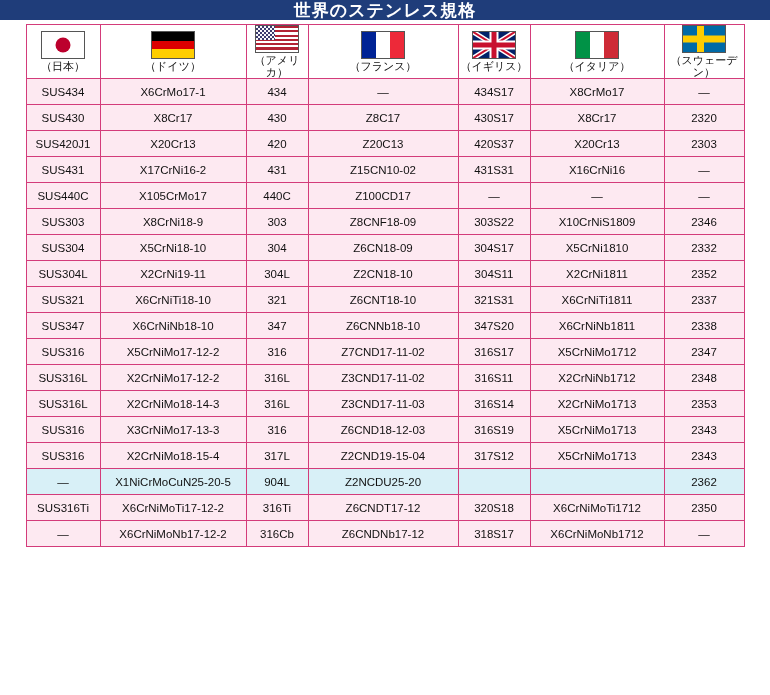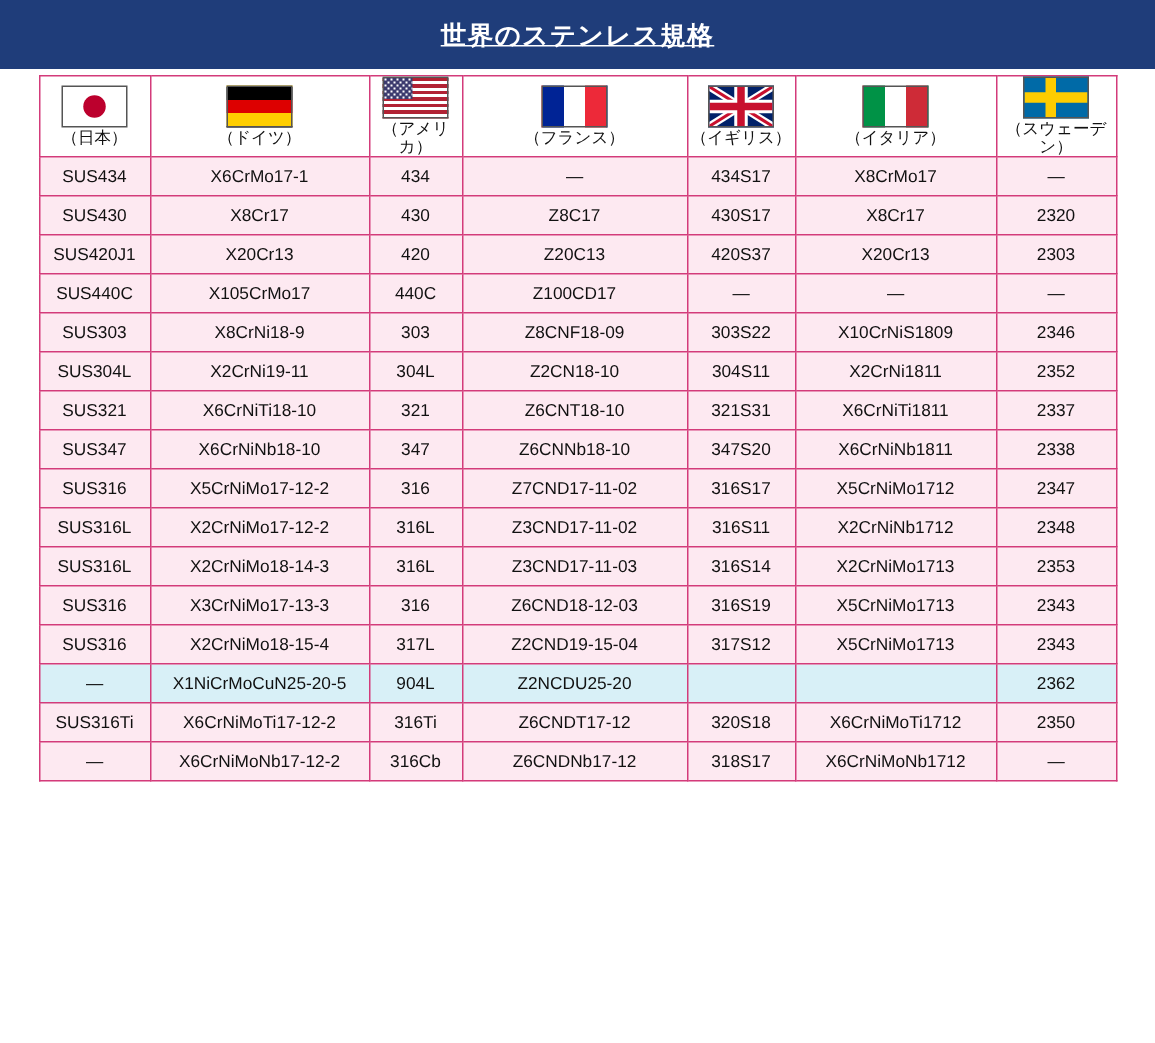--- a/index.html
+++ b/index.html
@@ -14,30 +14,29 @@
     overflow: hidden;
   }
   .page {
     width: 770px;
     height: 695px;
     position: relative;
     background: #ffffff;
     box-sizing: border-box;
   }
   .title-bar {
-    height: 46px;
+    height: 20px;
     background: #1f3d7a;
     color: #ffffff;
     font-size: 17px;
     font-weight: bold;
     display: flex;
     align-items: center;
     justify-content: center;
     letter-spacing: 1px;
-    text-decoration: underline;
   }
   table.std {
     border-collapse: collapse;
     width: 694px;
     margin: 4px auto 0 auto;
     table-layout: fixed;
   }
   table.std td, table.std th {
     border: 1px solid #d33b7a;
     text-align: center;
@@ -251,38 +250,56 @@
       <tr class="pink">
         <td>SUS420J1</td>
         <td>X20Cr13</td>
         <td>420</td>
         <td>Z20C13</td>
         <td>420S37</td>
         <td>X20Cr13</td>
         <td>2303</td>
       </tr>
       <tr class="pink">
+        <td>SUS431</td>
+        <td>X17CrNi16-2</td>
+        <td>431</td>
+        <td>Z15CN10-02</td>
+        <td>431S31</td>
+        <td>X16CrNi16</td>
+        <td>—</td>
+      </tr>
+      <tr class="pink">
         <td>SUS440C</td>
         <td>X105CrMo17</td>
         <td>440C</td>
         <td>Z100CD17</td>
         <td>—</td>
         <td>—</td>
         <td>—</td>
       </tr>
       <tr class="pink">
         <td>SUS303</td>
         <td>X8CrNi18-9</td>
         <td>303</td>
         <td>Z8CNF18-09</td>
         <td>303S22</td>
         <td>X10CrNiS1809</td>
         <td>2346</td>
       </tr>
       <tr class="pink">
+        <td>SUS304</td>
+        <td>X5CrNi18-10</td>
+        <td>304</td>
+        <td>Z6CN18-09</td>
+        <td>304S17</td>
+        <td>X5CrNi1810</td>
+        <td>2332</td>
+      </tr>
+      <tr class="pink">
         <td>SUS304L</td>
         <td>X2CrNi19-11</td>
         <td>304L</td>
         <td>Z2CN18-10</td>
         <td>304S11</td>
         <td>X2CrNi1811</td>
         <td>2352</td>
       </tr>
       <tr class="pink">
         <td>SUS321</td>

